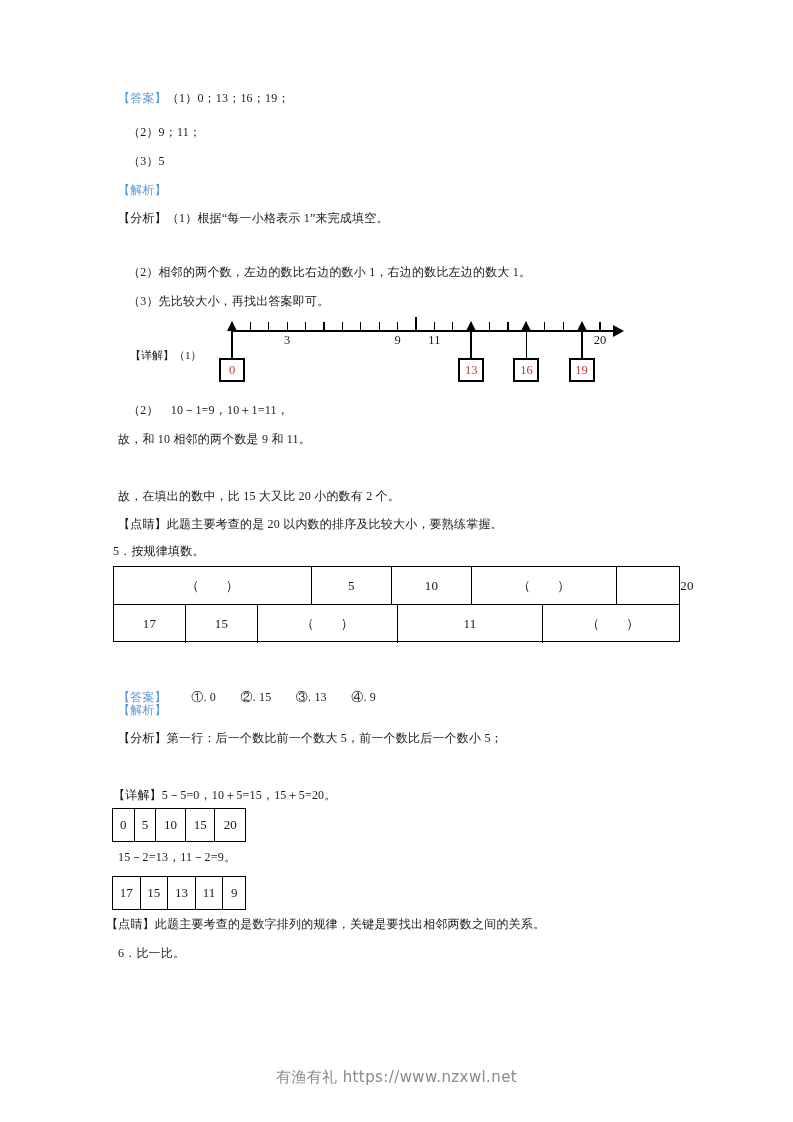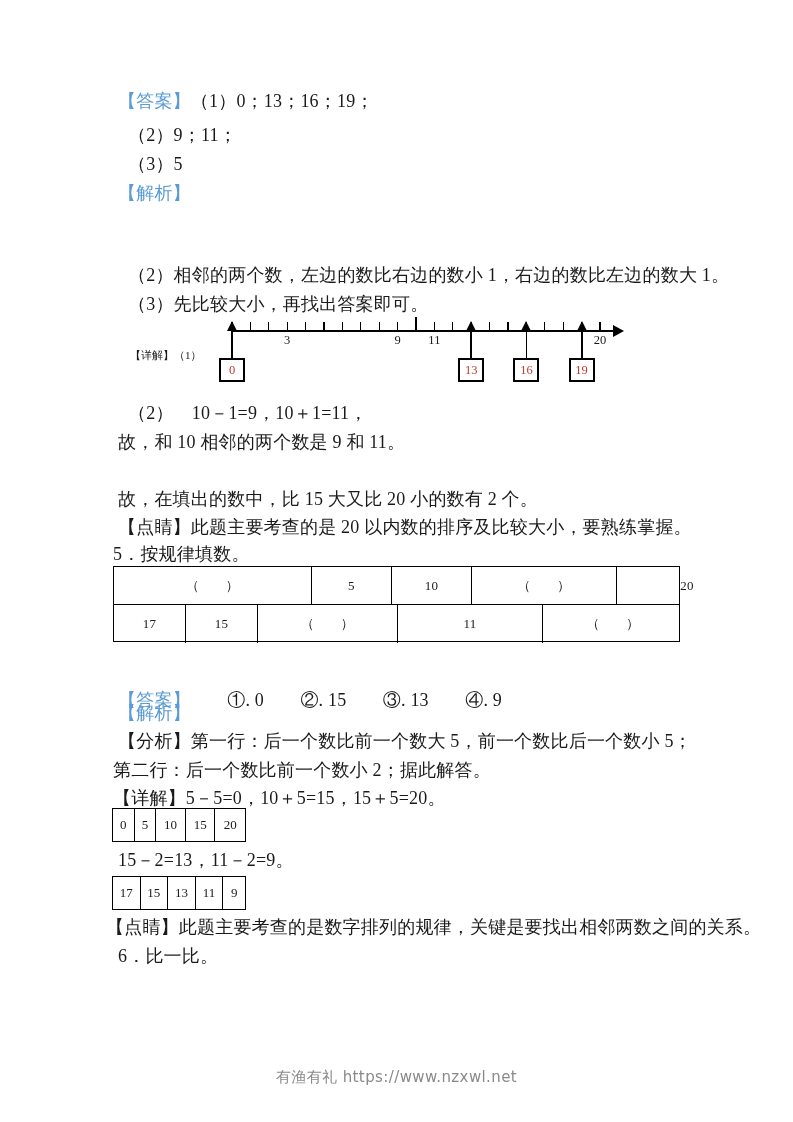--- a/index.html
+++ b/index.html
@@ -16,21 +16,21 @@
     overflow: hidden;
   }
   .page {
     position: absolute;
     left: 0; top: 0;
     width: 793px;
     height: 1122px;
   }
   .line {
     position: absolute;
-    font-size: 18px;
+    font-size: 12px;
     line-height: 1;
     white-space: nowrap;
     letter-spacing: 0.2px;
   }
   .tag {
     color: #5b9bd5;
   }
 
   
   #numberline-figure {
@@ -195,20 +195,21 @@
   <div class="line" style="left:118px; top:92px;">
     <span class="tag">【答案】</span><span>（1）0；13；16；19；</span>
   </div>
 
   <div class="line" style="left:128px; top:126px;">（2）9；11；</div>
 
   <div class="line" style="left:128px; top:155px;">（3）5</div>
 
   <div class="line tag" style="left:118px; top:184px;">【解析】</div>
 
+  <div class="line" style="left:118px; top:212px;">【分析】（1）根据“每一小格表示 1”来完成填空。</div>
 
   <div class="line" style="left:128px; top:266px;">（2）相邻的两个数，左边的数比右边的数小 1，右边的数比左边的数大 1。</div>
 
   <div class="line" style="left:128px; top:295px;">（3）先比较大小，再找出答案即可。</div>
 
   <div id="numberline-figure">
     <div id="numberline-label">【详解】（1）</div>
     <div class="axis"></div>
     <div class="axis-head"></div>
     <div id="numberline-ticks">
@@ -293,21 +294,20 @@
   </div>
 
   <div class="line" style="left:118px; top:691px;">
     <span class="tag">【答案】</span><span>　　①. 0　　②. 15　　③. 13　　④. 9</span>
   </div>
 
   <div class="line tag" style="left:118px; top:704px;">【解析】</div>
 
   <div class="line" style="left:118px; top:732px;">【分析】第一行：后一个数比前一个数大 5，前一个数比后一个数小 5；</div>
 
-  <div class="line" style="left:113px; top:761px;">第二行：后一个数比前一个数小 2；据此解答。</div>
 
   <div class="line" style="left:113px; top:789px;">【详解】5－5=0，10＋5=15，15＋5=20。</div>
 
   <div class="mini-table" id="mini-table-1">
       <div class="mcell" style="width: 22px;">0</div>
       <div class="mcell" style="width: 22px;">5</div>
       <div class="mcell" style="width: 30px;">10</div>
       <div class="mcell" style="width: 30px;">15</div>
       <div class="mcell" style="width: 30px;">20</div>
     </div>

